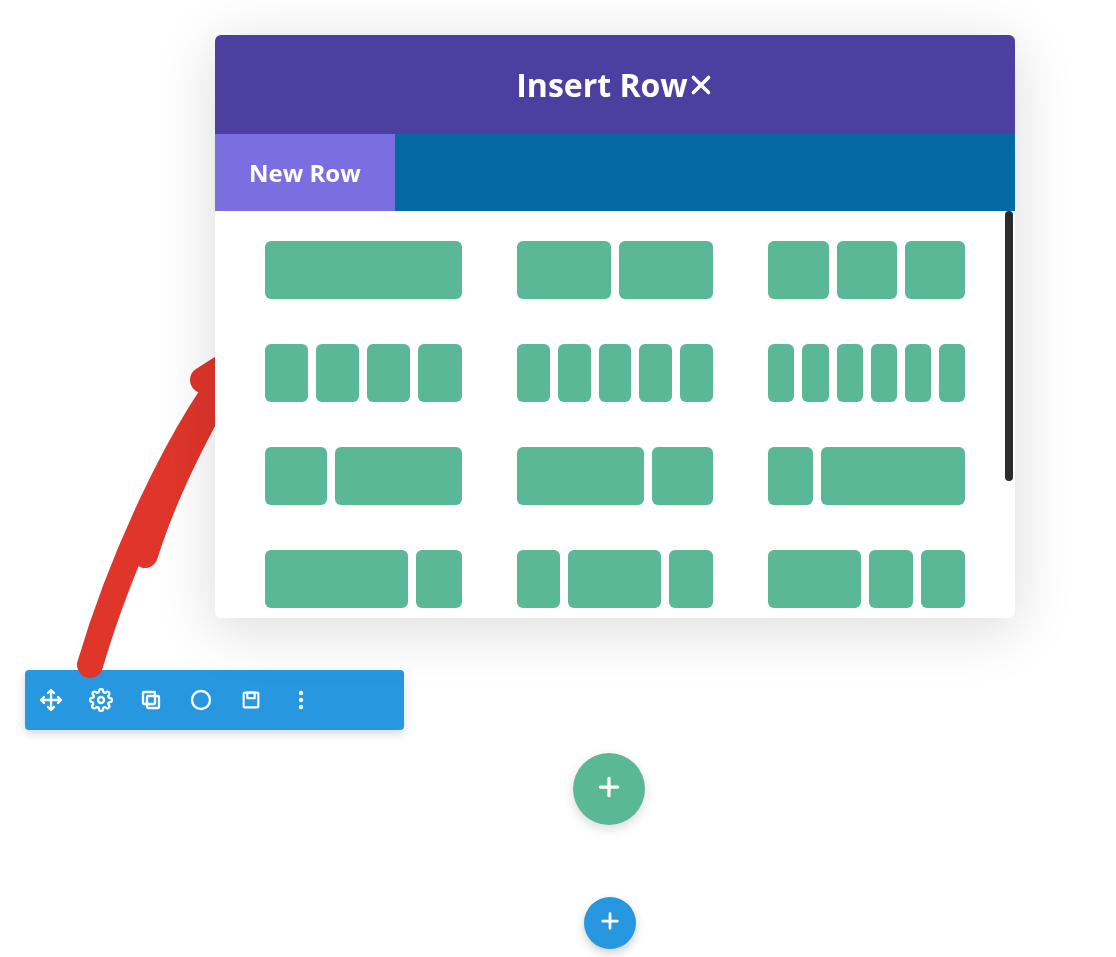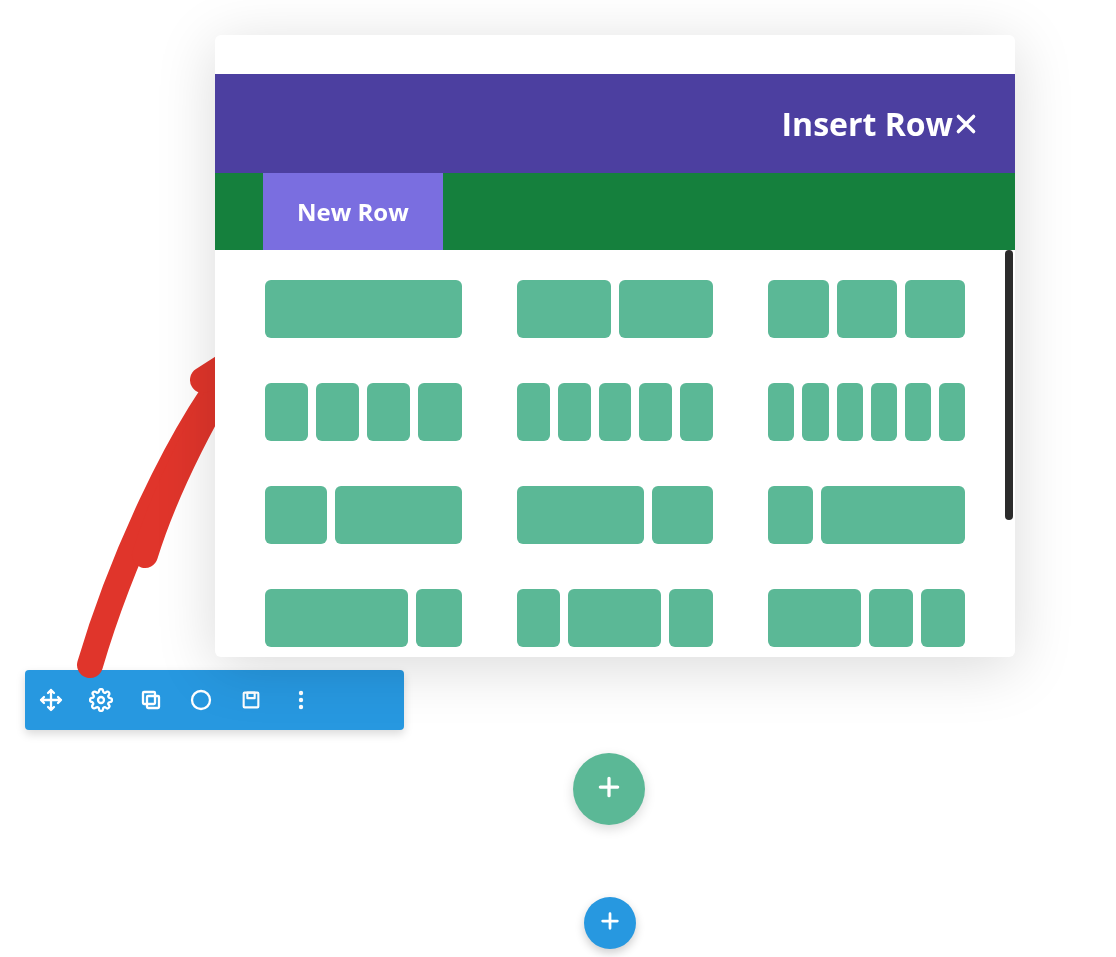--- a/index.html
+++ b/index.html
@@ -23,36 +23,34 @@
     border-radius: 6px;
     box-shadow: 0 10px 60px rgba(0,0,0,0.15);
     overflow: hidden;
   }
   .modal-header {
     background: #4c3fa0; 
     color: #fff;
     padding: 28px 36px;
     display: flex;
     align-items: center;
-    justify-content: flex-end;
-    margin-top: 39px;
+    justify-content: center;
   }
   .modal-title {
     font-size: 32px;
     font-weight: 700;
   }
   .close-icon {
     cursor: pointer;
   }
   .close-icon svg { display:block; }
 
   .modal-tabs {
-    background: #15803d; 
-    display: flex;
-    padding-left: 48px;
+    background: #0369a1; 
+    display: flex;
   }
   .tab {
     padding: 22px 34px;
     font-size: 24px;
     font-weight: 700;
     color: #fff;
     cursor: pointer;
     white-space: nowrap;
   }
   .tab.active {

